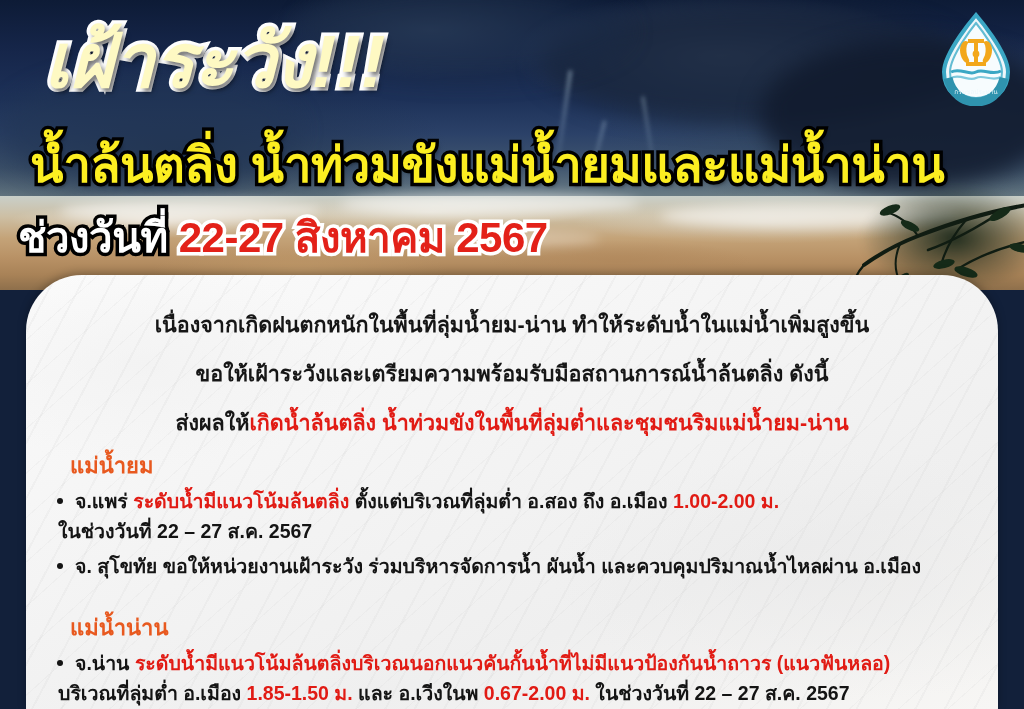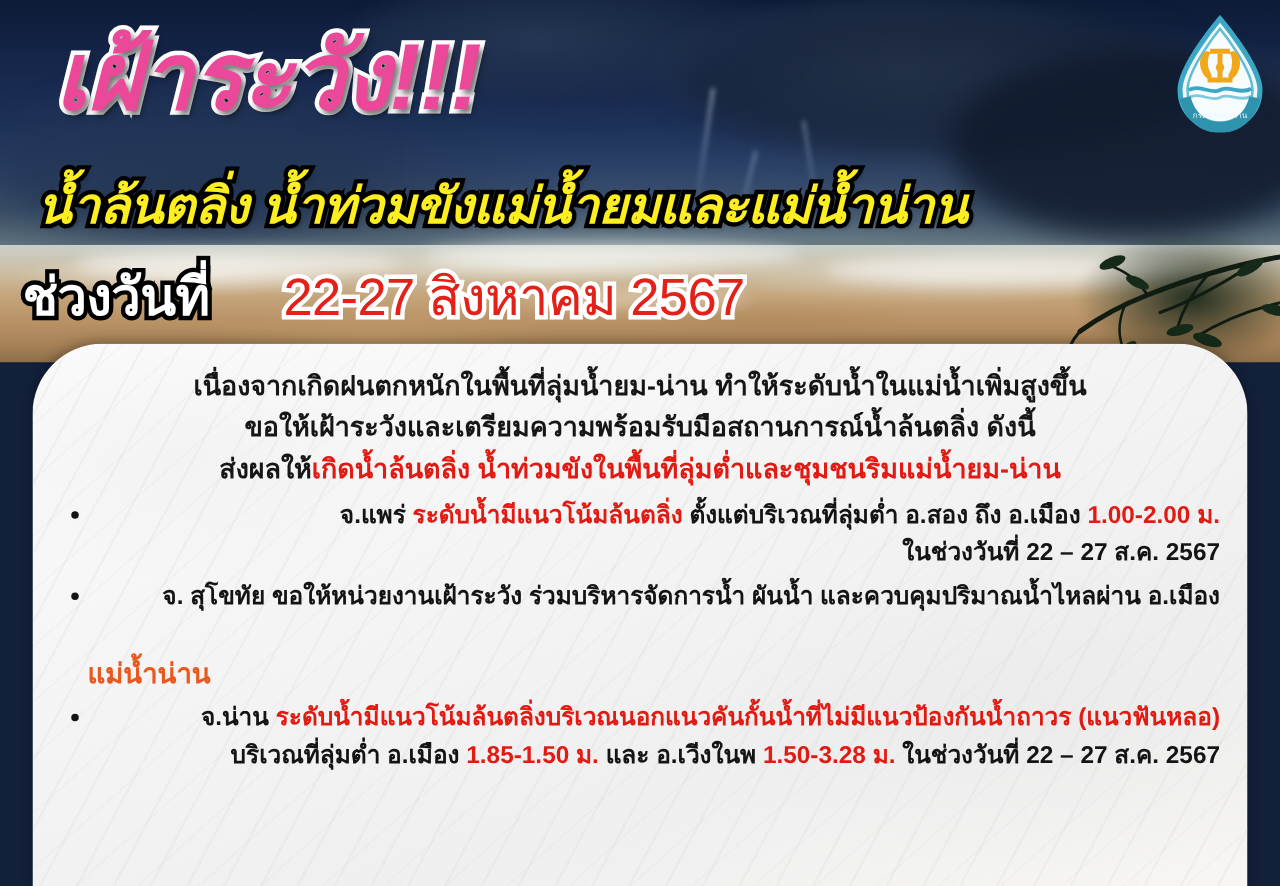--- a/index.html
+++ b/index.html
@@ -93,52 +93,50 @@
   .hl {
     position:absolute;
     white-space:nowrap;
     font-weight:bold;
     letter-spacing:-.5px;
   }
   .hl-1 {
     left:44px; top:20px;
     font-size:75px;
     line-height:82px;
-    color:#ec4899;
+    color:#fef9c3;
     font-style:italic;
     -webkit-text-stroke:7px #ffffff;
     paint-order:stroke fill;
     text-shadow:3px 4px 5px rgba(0,0,0,.55);
   }
   .hl-2 {
     left:30px; top:140px;
-    font-size:40px;
+    font-size:49px;
     line-height:50px;
     color:#fcee21;
-    font-style:italic;
     -webkit-text-stroke:7px #000000;
     paint-order:stroke fill;
     text-shadow:2px 3px 4px rgba(0,0,0,.6);
   }
   .hl-3 {
     left:18px; top:212px;
     font-size:42px;
     line-height:52px;
   }
   .hl-3 .w {
     color:#ffffff;
     -webkit-text-stroke:7px #000000;
     paint-order:stroke fill;
   }
   .hl-3 .r {
     color:#e32119;
     -webkit-text-stroke:7px #ffffff;
     paint-order:stroke fill;
-    font-weight:normal;
-    margin-left:48px;
+    font-weight:bold;
   }
 
   
   .card {
     position:absolute;
     left:26px; top:275px;
     width:972px; height:434px;
     background:
       radial-gradient(ellipse 420px 180px at 820px 300px, rgba(232,232,232,.55), rgba(232,232,232,0) 70%),
       radial-gradient(ellipse 300px 140px at 120px 90px, rgba(238,238,238,.5), rgba(238,238,238,0) 72%),
@@ -164,21 +162,21 @@
 
   
   .intro {
     text-align:center;
     font-size:21.5px;
     font-weight:bold;
     color:#161616;
     line-height:33px;
   }
   .intro .red { color:#e11b14; }
-  .intro-l { display:block; }
+  .intro-l { display:block;margin-top:16px; }
 
   
   .sec-head {
     margin-top:11px;
     margin-left:22px;
     font-size:22px;
     font-weight:bold;
     color:#e8591f;
     line-height:30px;
   }
@@ -186,21 +184,20 @@
 
   ul.bullets { list-style:none; margin:0; padding:0; }
   ul.bullets li {
     position:relative;
     padding-left:27px;
     margin-top:5px;
     font-size:19.5px;
     font-weight:bold;
     color:#141414;
     line-height:30px;
-    text-align:right;
   }
   ul.bullets li .dot {
     position:absolute;
     left:9px; top:12px;
     width:6px; height:6px;
     border-radius:50%;
     background:#141414;
   }
   ul.bullets li .ln { display:block; }
   ul.bullets li .ln.cont { margin-left:-17px; }
@@ -282,37 +279,38 @@
 
   <div class="card">
     <div class="card-inner">
 
       <div class="intro">
         <span class="intro-l">เนื่องจากเกิดฝนตกหนักในพื้นที่ลุ่มน้ำยม-น่าน ทำให้ระดับน้ำในแม่น้ำเพิ่มสูงขึ้น</span>
         <span class="intro-l">ขอให้เฝ้าระวังและเตรียมความพร้อมรับมือสถานการณ์น้ำล้นตลิ่ง ดังนี้</span>
         <span class="intro-l"><span>ส่งผลให้</span><span class="red">เกิดน้ำล้นตลิ่ง น้ำท่วมขังในพื้นที่ลุ่มต่ำและชุมชนริมแม่น้ำยม-น่าน</span></span>
       </div>
 
+      <div class="sec-head">แม่น้ำยม</div>
       <ul class="bullets">
         <li>
           <span class="dot"></span>
           <span class="ln"><span>จ.แพร่ </span><span class="red">ระดับน้ำมีแนวโน้มล้นตลิ่ง</span><span> ตั้งแต่บริเวณที่ลุ่มต่ำ อ.สอง ถึง อ.เมือง </span><span class="red">1.00-2.00 ม.</span></span>
           <span class="ln cont">ในช่วงวันที่ 22 – 27 ส.ค. 2567</span>
         </li>
         <li>
           <span class="dot"></span>
           <span class="ln">จ. สุโขทัย ขอให้หน่วยงานเฝ้าระวัง ร่วมบริหารจัดการน้ำ ผันน้ำ และควบคุมปริมาณน้ำไหลผ่าน อ.เมือง</span>
         </li>
       </ul>
 
       <div class="sec-head second">แม่น้ำน่าน</div>
       <ul class="bullets">
         <li>
           <span class="dot"></span>
           <span class="ln"><span>จ.น่าน </span><span class="red">ระดับน้ำมีแนวโน้มล้นตลิ่งบริเวณนอกแนวคันกั้นน้ำที่ไม่มีแนวป้องกันน้ำถาวร (แนวฟันหลอ)</span></span>
-          <span class="ln cont"><span>บริเวณที่ลุ่มต่ำ อ.เมือง </span><span class="red">1.85-1.50 ม.</span><span> และ อ.เวีงในพ </span><span class="red">1.50-3.28 ม.</span><span> ในช่วงวันที่ 22 – 27 ส.ค. 2567</span></span>
+          <span class="ln cont"><span>บริเวณที่ลุ่มต่ำ อ.เมือง </span><span class="red">1.85-1.50 ม.</span><span> และ อ.เวีงในพ </span><span class="red">0.67-2.00 ม.</span><span> ในช่วงวันที่ 22 – 27 ส.ค. 2567</span></span>
         </li>
       </ul>
 
     </div>
   </div>
 
 </div>
 
 </body></html>

